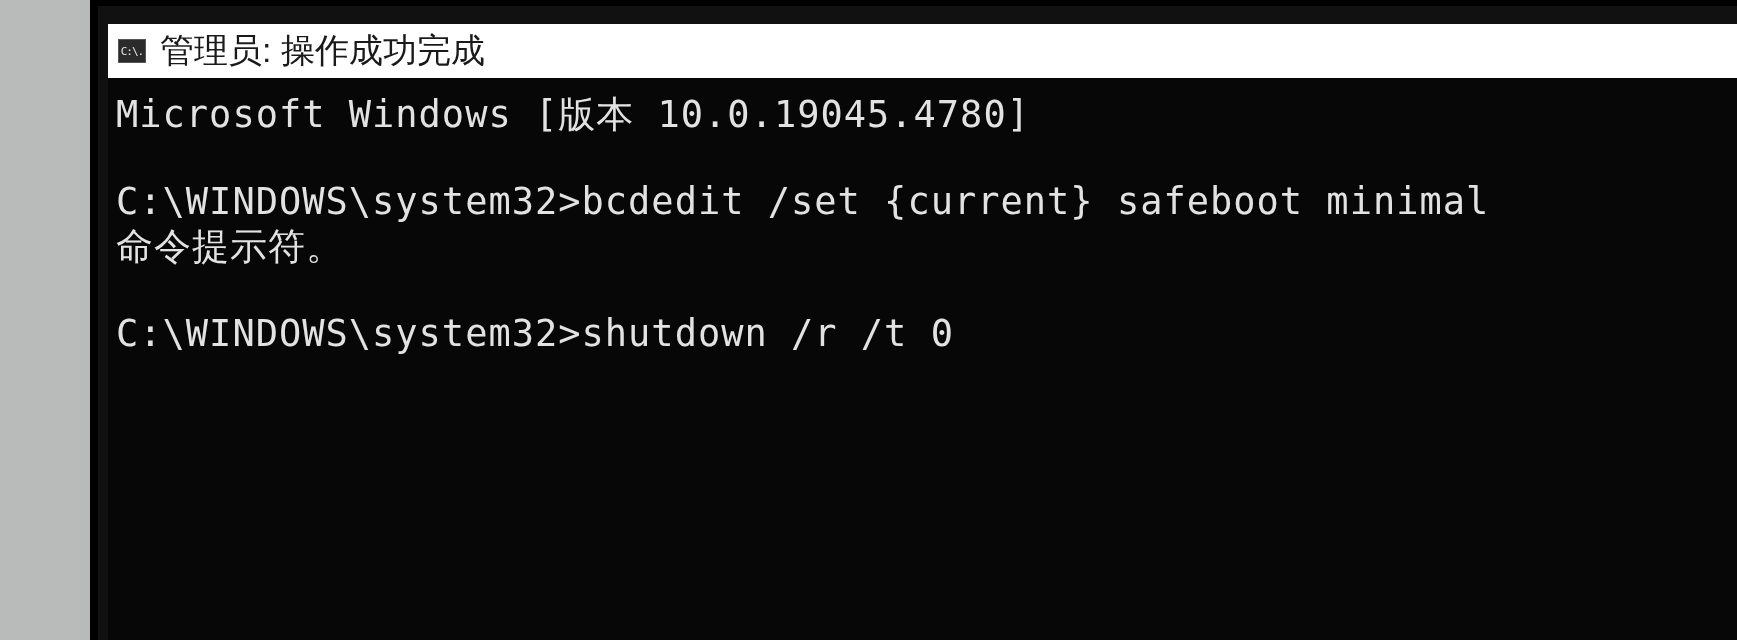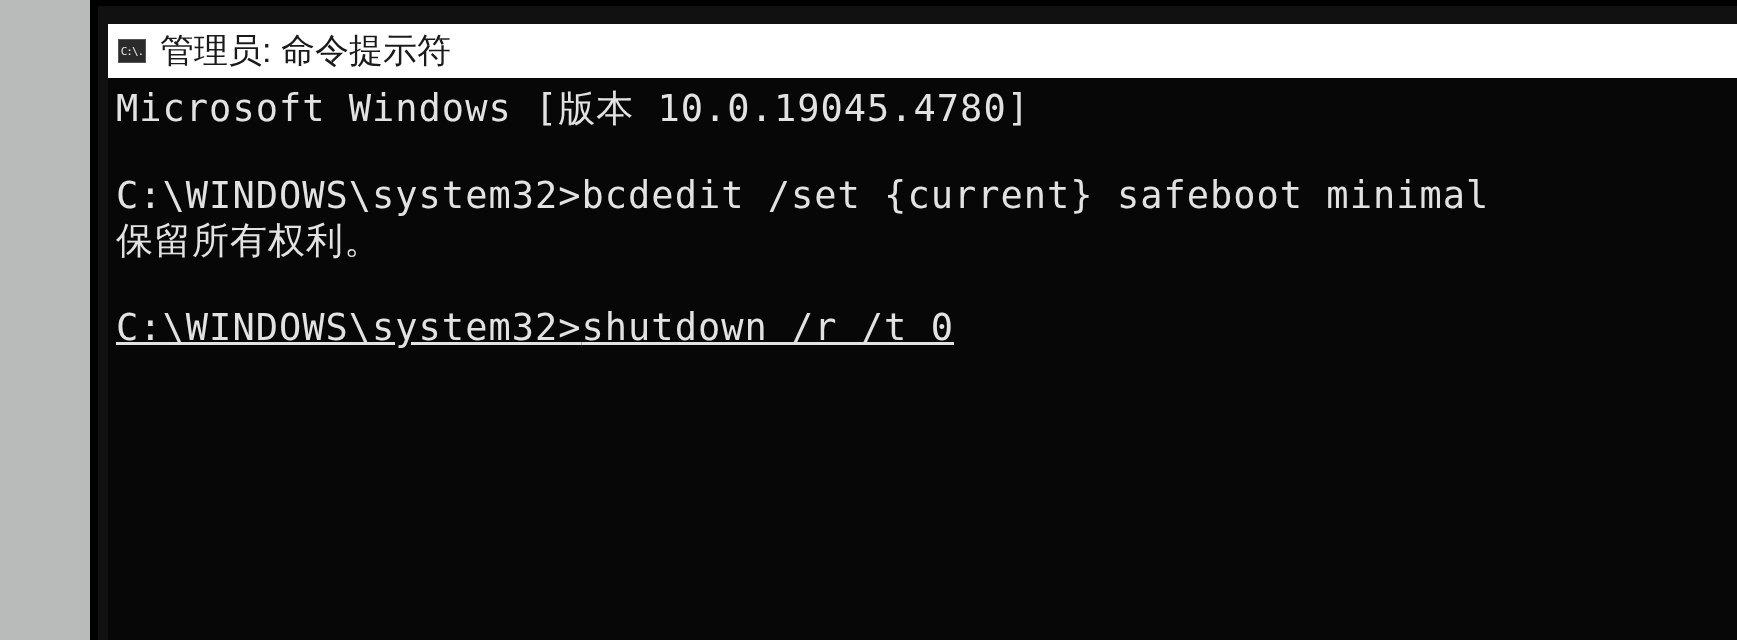--- a/index.html
+++ b/index.html
@@ -50,54 +50,54 @@
       font-weight: 400;
       font-family: 'Microsoft YaHei', 'SimSun', sans-serif;
     }
     .terminal-body {
       position: absolute;
       top: 72px;
       left: 10px;
       right: 0;
       bottom: 0;
       background: #070707;
-      padding: 8px 8px 8px 8px;
+      padding: 14px 8px 8px 8px;
       color: #e2e2e2;
     }
     .term-line {
       font-size: 37px;
       line-height: 1.22;
       white-space: pre;
       letter-spacing: 1px;
       font-family: 'NSimSun', 'SimSun', 'MS Gothic', monospace;
       font-weight: 500;
     }
     .term-block { margin-bottom: 42px; }
-    .term-block:last-child { margin-bottom: 16px; text-decoration: underline; }
+    .term-block:last-child { margin-bottom: 16px; }
     .inline { display: inline; }
   </style>
 </head>
 <body>
 
 <div class="screen-bezel">
 
   <div class="window-titlebar">
     <div class="title-icon">C:\.</div>
-    <div class="title-text">管理员: 命令提示符</div>
+    <div class="title-text">管理员: 操作成功完成</div>
   </div>
 
   <div class="terminal-body">
 
     <div class="term-block">
       <div class="term-line">Microsoft Windows [版本 10.0.19045.4780]</div>
     </div>
 
     <div class="term-block">
       <div class="term-line"><span class="inline">C:\WINDOWS\system32&gt;</span><span class="inline">bcdedit /set {current} safeboot minimal</span></div>
-      <div class="term-line">保留所有权利。</div>
+      <div class="term-line">命令提示符。</div>
     </div>
 
     <div class="term-block">
       <div class="term-line"><span class="inline">C:\WINDOWS\system32&gt;</span><span class="inline">shutdown /r /t 0</span></div>
     </div>
 
   </div>
 </div>
 
 </body></html>

